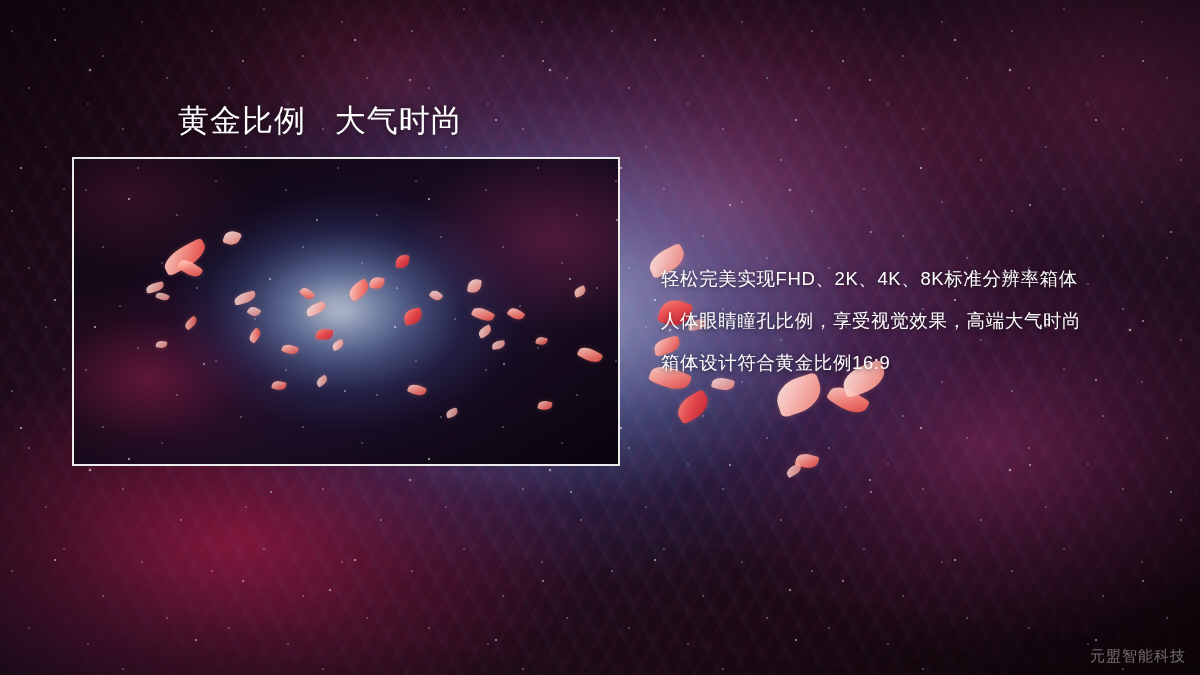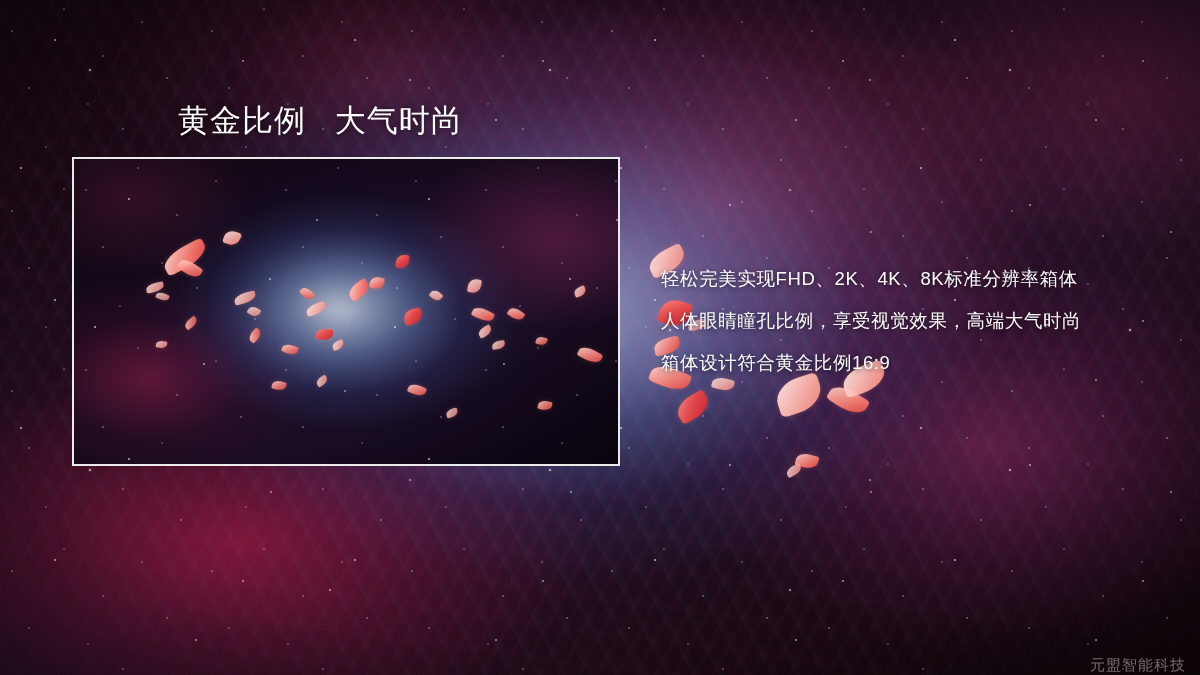--- a/index.html
+++ b/index.html
@@ -223,21 +223,21 @@
     font-weight: 400;
     line-height: 42px;
     letter-spacing: 0.6px;
     white-space: nowrap;
     text-shadow: 0 1px 5px rgba(0,0,0,0.6);
   }
 
   #watermark {
     position: absolute;
     right: 14px;
-    bottom: 0;
+    bottom: 9px;
     color: rgba(232,228,232,0.45);
     font-size: 15px;
     letter-spacing: 1px;
     white-space: nowrap;
   }
 
   
   .vignette {
     position: absolute;
     inset: 0;

